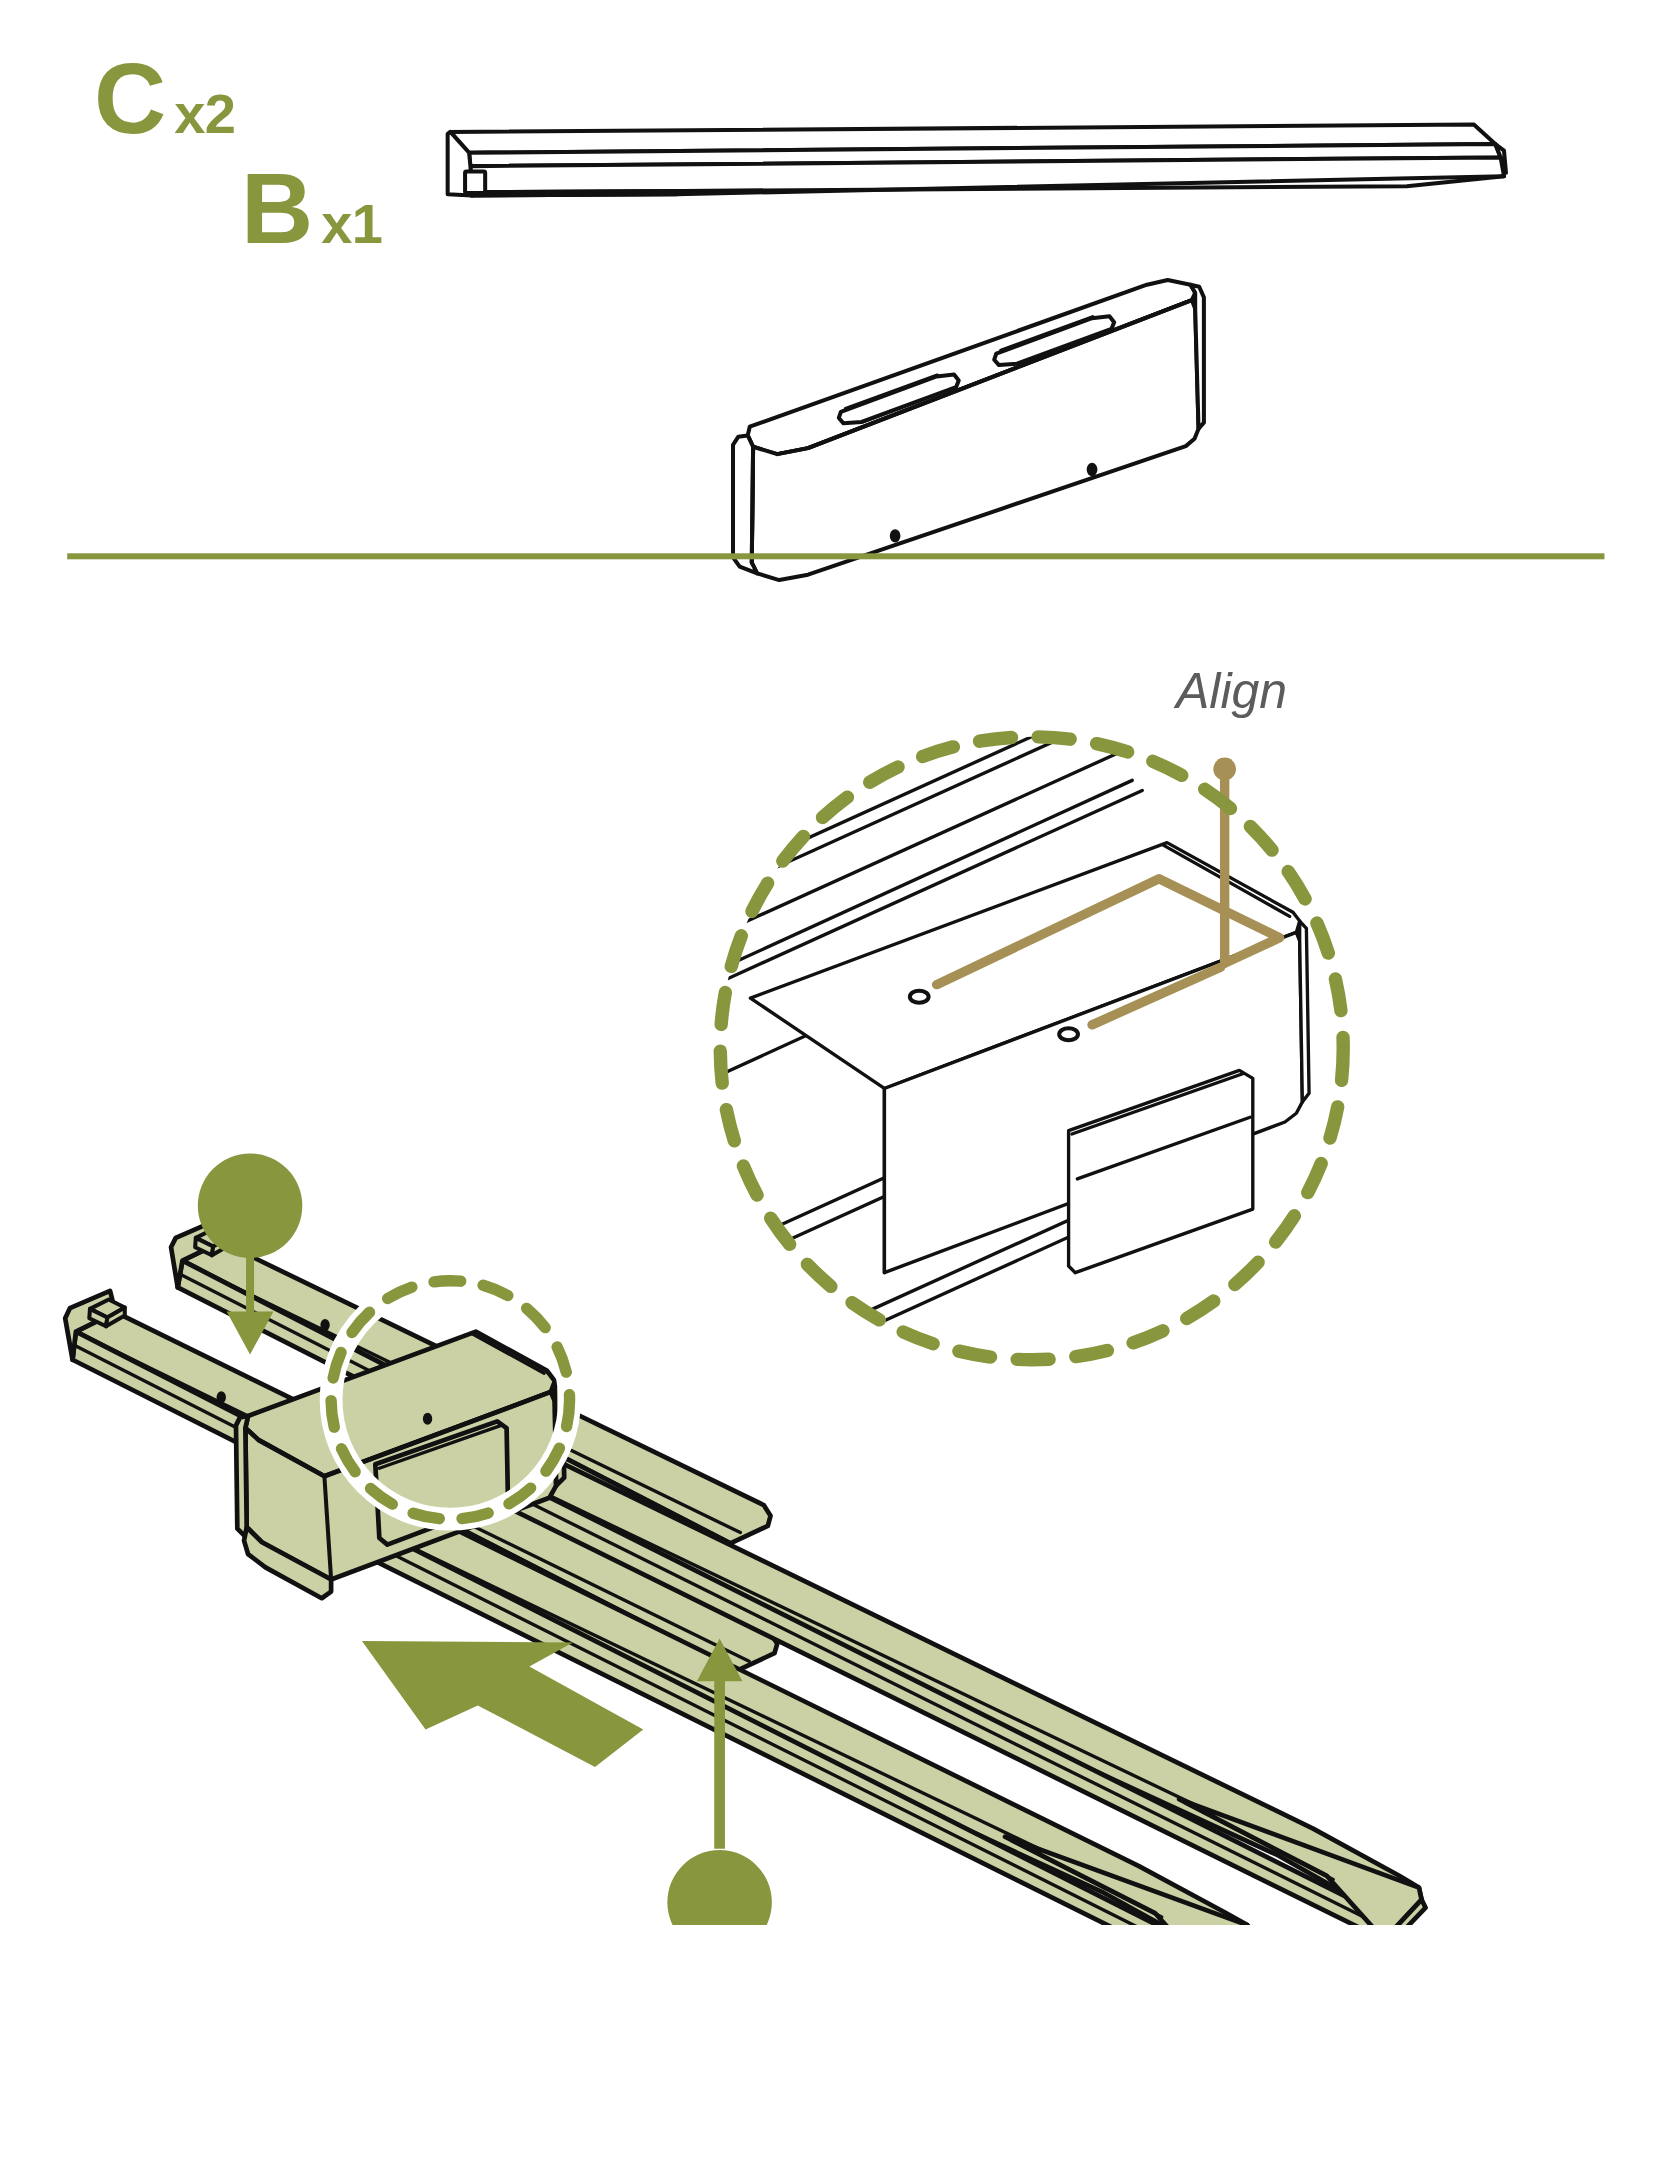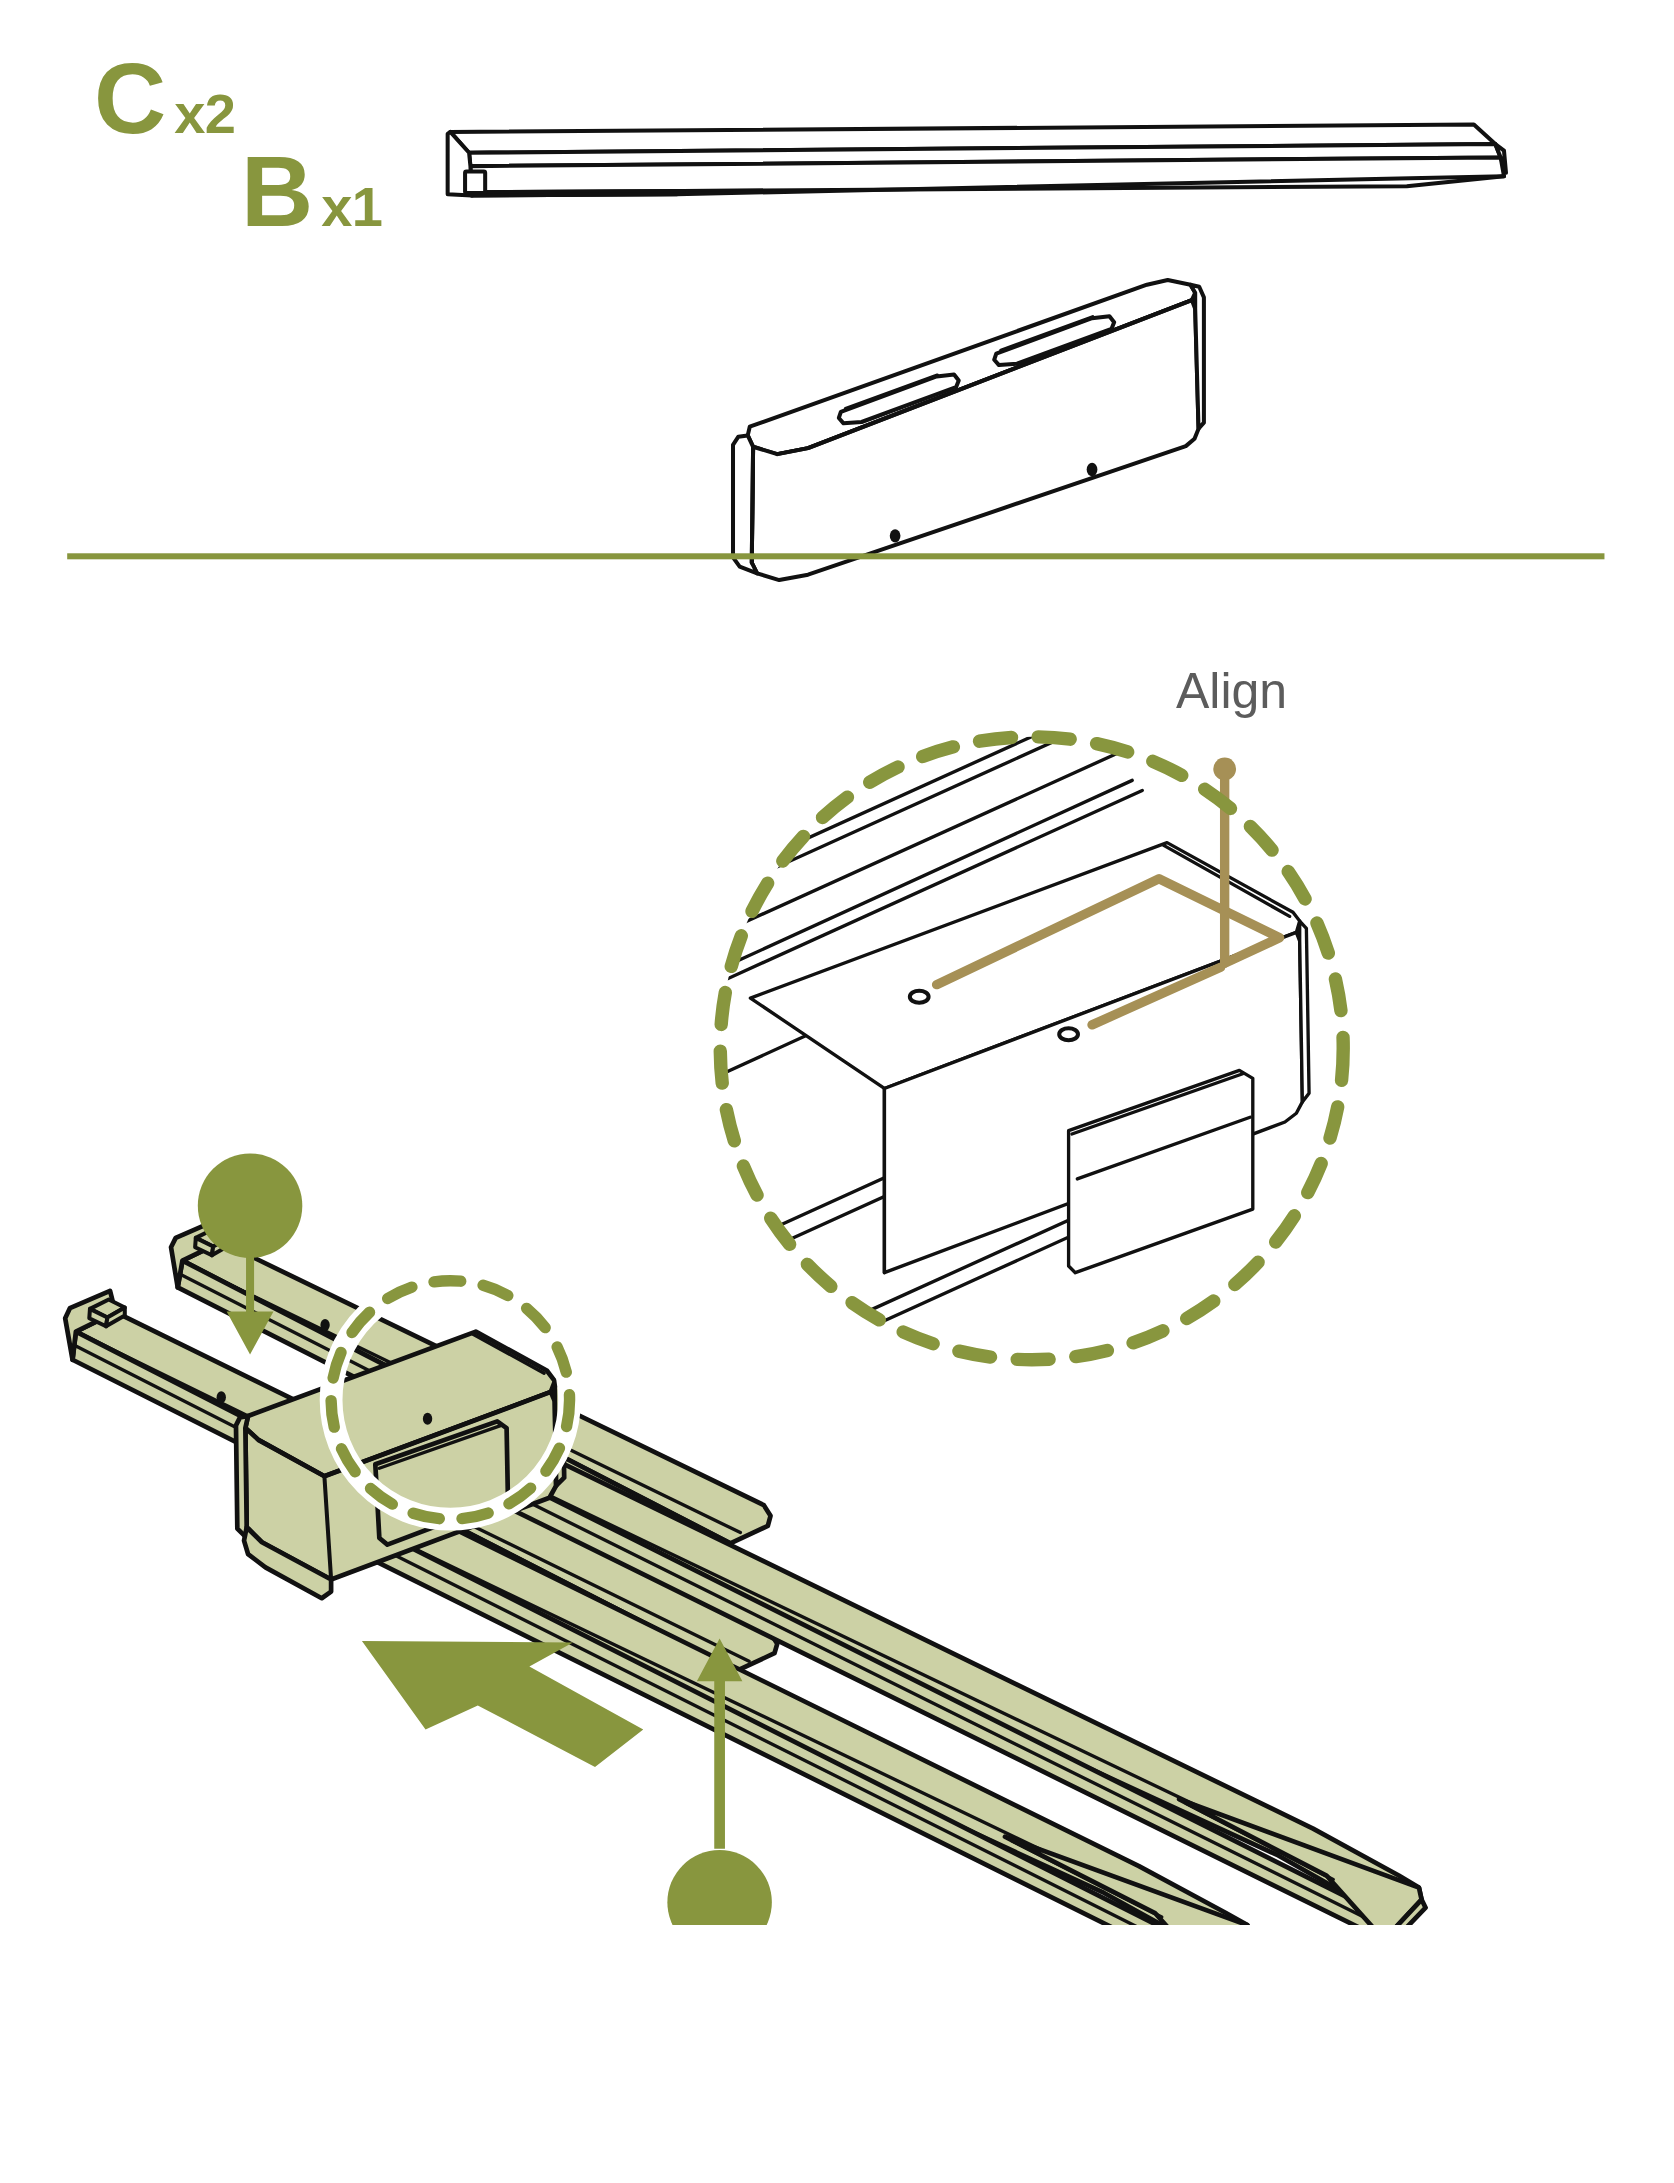--- a/index.html
+++ b/index.html
@@ -36,27 +36,28 @@
   .parts-label .big {
     font-size: 100px;
     letter-spacing: -1.3px;
   }
   .parts-label .mult {
     font-size: 56px;
     margin-left: 9.4px;
     letter-spacing: -0.7px;
   }
   #label-c { left: 94px; top: 48px; }
-  #label-b { left: 241px; top: 141px; }
+  #label-b { left: 241px; top: 158px; }
 
   .align-text {
     position: absolute;
     left: 1176px;
     top: 666px;
     font-size: 50px;
+    font-style: italic;
     color: #5c5c5c;
     font-family: "Liberation Sans", sans-serif;
     white-space: nowrap;
     line-height: 1;
   }
   .badge-letter {
     position: absolute;
     color: #ffffff;
     font-weight: bold;
     font-family: "Liberation Sans", sans-serif;

